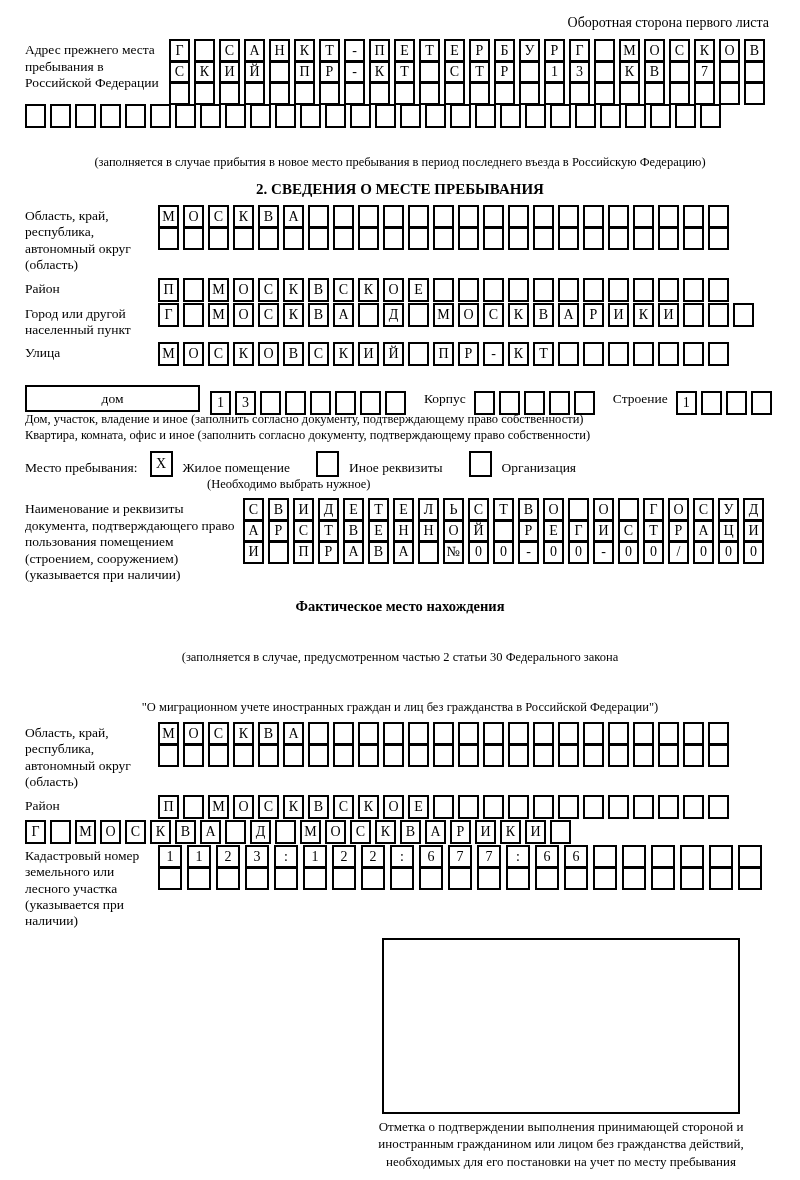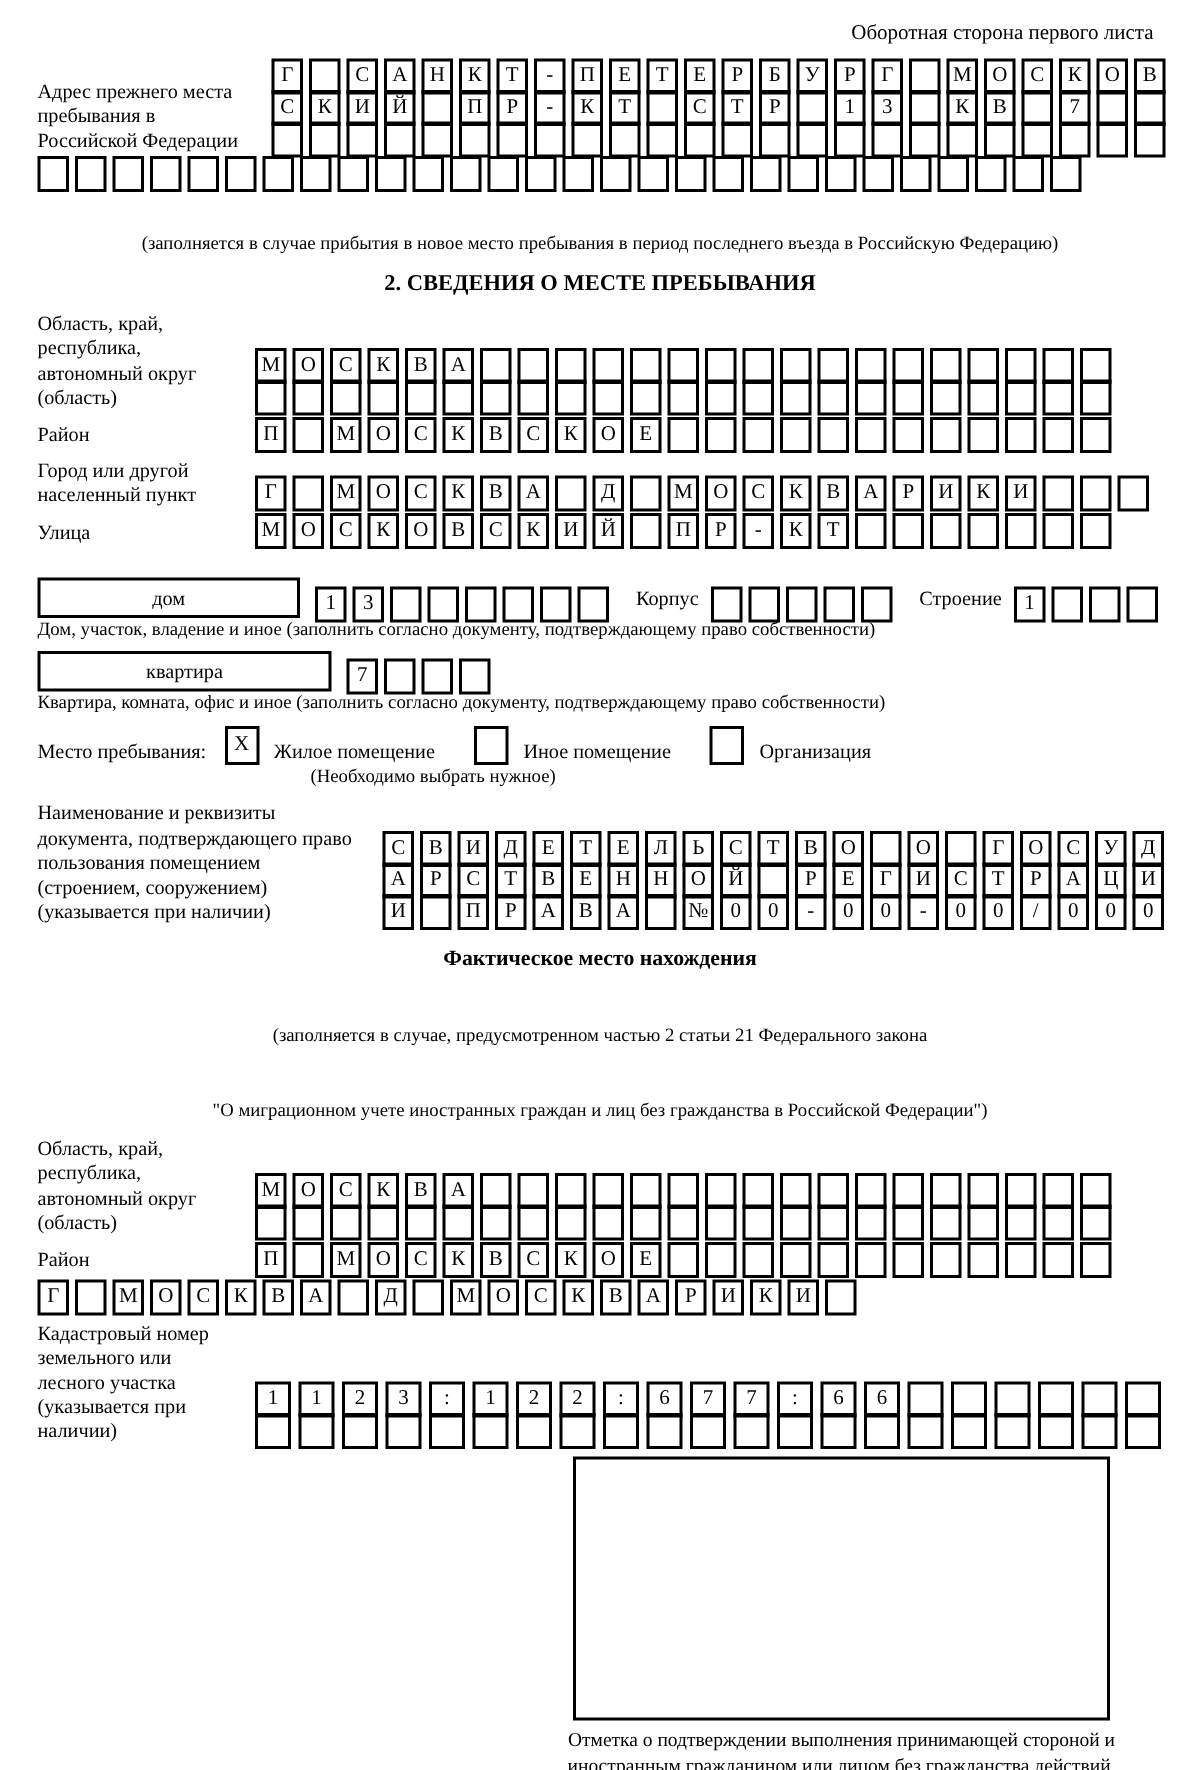--- a/index.html
+++ b/index.html
@@ -3,21 +3,21 @@
 <meta charset="utf-8">
 <style>
   html,body{margin:0;padding:0;background:#fff;color:#000;}
   .page{
     width:800px;height:1180px;box-sizing:border-box;
     padding:14px 25px 10px 25px;
     font-family:"Liberation Serif","DejaVu Serif",serif;
     font-size:13.5px;line-height:1.22;position:relative;overflow:hidden;
   }
   .side-note{text-align:right;font-size:14px;padding-right:6px;}
-  .block{display:flex;align-items:flex-end;margin-top:4px;gap:12px;}
+  .block{display:flex;align-items:flex-start;margin-top:4px;}
   .label{flex:0 0 auto;padding-top:3px;}
   .w140{width:144px;}
   .w135{width:133px;}
   .w165{width:168px;}
   .w215{width:218px;}
   .rows{flex:1 1 auto;}
   .cellrow{white-space:nowrap;margin-bottom:5px;height:16px;}
   .cellrow.inline{display:inline-block;margin-bottom:0;vertical-align:middle;}
   .cell{
     display:inline-block;box-sizing:border-box;width:21px;height:24px;
@@ -94,47 +94,44 @@
   <div class="block">
     <div class="label w135">Улица</div>
     <div class="cellrow"><span class="cell">М</span><span class="cell">О</span><span class="cell">С</span><span class="cell">К</span><span class="cell">О</span><span class="cell">В</span><span class="cell">С</span><span class="cell">К</span><span class="cell">И</span><span class="cell">Й</span><span class="cell"></span><span class="cell">П</span><span class="cell">Р</span><span class="cell">-</span><span class="cell">К</span><span class="cell">Т</span><span class="cell"></span><span class="cell"></span><span class="cell"></span><span class="cell"></span><span class="cell"></span><span class="cell"></span><span class="cell"></span></div>
   </div>
 
   <div class="houses">
     <span class="named-box bw175">дом</span><span class="cellrow inline"><span class="cell">1</span><span class="cell">3</span><span class="cell"></span><span class="cell"></span><span class="cell"></span><span class="cell"></span><span class="cell"></span><span class="cell"></span></span><span class="inline-label">Корпус</span><span class="cellrow inline"><span class="cell"></span><span class="cell"></span><span class="cell"></span><span class="cell"></span><span class="cell"></span></span><span class="inline-label">Строение</span><span class="cellrow inline"><span class="cell">1</span><span class="cell"></span><span class="cell"></span><span class="cell"></span></span>
   </div>
   <div class="note">Дом, участок, владение и иное (заполнить согласно документу, подтверждающему право собственности)</div>
 
-  <div class="houses mt6">
-    <span class="named-box bw195">квартира</span><span class="cellrow inline"><span class="cell">7</span><span class="cell"></span><span class="cell"></span><span class="cell"></span></span>
-  </div>
   <div class="note">Квартира, комната, офис и иное (заполнить согласно документу, подтверждающему право собственности)</div>
 
   <div class="premises">
     <span class="lead">Место пребывания:</span>
     <span class="checkbox">X</span>
     <span class="opt-label">Жилое помещение</span>
     <span class="checkbox"></span>
-    <span class="opt-label">Иное помещение</span>
+    <span class="opt-label">Иное реквизиты</span>
     <span class="checkbox"></span>
     <span class="opt-label">Организация</span>
   </div>
   <div class="note indent">(Необходимо выбрать нужное)</div>
 
   <div class="block mt6">
     <div class="label w215">Наименование и реквизиты документа, подтверждающего право пользования помещением (строением, сооружением) (указывается при наличии)</div>
     <div class="rows docrows">
       <div class="cellrow"><span class="cell">С</span><span class="cell">В</span><span class="cell">И</span><span class="cell">Д</span><span class="cell">Е</span><span class="cell">Т</span><span class="cell">Е</span><span class="cell">Л</span><span class="cell">Ь</span><span class="cell">С</span><span class="cell">Т</span><span class="cell">В</span><span class="cell">О</span><span class="cell"></span><span class="cell">О</span><span class="cell"></span><span class="cell">Г</span><span class="cell">О</span><span class="cell">С</span><span class="cell">У</span><span class="cell">Д</span></div>
       <div class="cellrow"><span class="cell">А</span><span class="cell">Р</span><span class="cell">С</span><span class="cell">Т</span><span class="cell">В</span><span class="cell">Е</span><span class="cell">Н</span><span class="cell">Н</span><span class="cell">О</span><span class="cell">Й</span><span class="cell"></span><span class="cell">Р</span><span class="cell">Е</span><span class="cell">Г</span><span class="cell">И</span><span class="cell">С</span><span class="cell">Т</span><span class="cell">Р</span><span class="cell">А</span><span class="cell">Ц</span><span class="cell">И</span></div>
       <div class="cellrow"><span class="cell">И</span><span class="cell"></span><span class="cell">П</span><span class="cell">Р</span><span class="cell">А</span><span class="cell">В</span><span class="cell">А</span><span class="cell"></span><span class="cell">№</span><span class="cell">0</span><span class="cell">0</span><span class="cell">-</span><span class="cell">0</span><span class="cell">0</span><span class="cell">-</span><span class="cell">0</span><span class="cell">0</span><span class="cell">/</span><span class="cell">0</span><span class="cell">0</span><span class="cell">0</span></div>
     </div>
   </div>
 
   <div class="sub-title">Фактическое место нахождения</div>
-  <div class="note center">(заполняется в случае, предусмотренном частью 2 статьи 21 Федерального закона</div>
+  <div class="note center">(заполняется в случае, предусмотренном частью 2 статьи 30 Федерального закона</div>
   <div class="note center">"О миграционном учете иностранных граждан и лиц без гражданства в Российской Федерации")</div>
 
   <div class="block mt6">
     <div class="label w135">Область, край, республика, автономный округ (область)</div>
     <div class="rows">
       <div class="cellrow"><span class="cell">М</span><span class="cell">О</span><span class="cell">С</span><span class="cell">К</span><span class="cell">В</span><span class="cell">А</span><span class="cell"></span><span class="cell"></span><span class="cell"></span><span class="cell"></span><span class="cell"></span><span class="cell"></span><span class="cell"></span><span class="cell"></span><span class="cell"></span><span class="cell"></span><span class="cell"></span><span class="cell"></span><span class="cell"></span><span class="cell"></span><span class="cell"></span><span class="cell"></span><span class="cell"></span></div>
       <div class="cellrow"><span class="cell"></span><span class="cell"></span><span class="cell"></span><span class="cell"></span><span class="cell"></span><span class="cell"></span><span class="cell"></span><span class="cell"></span><span class="cell"></span><span class="cell"></span><span class="cell"></span><span class="cell"></span><span class="cell"></span><span class="cell"></span><span class="cell"></span><span class="cell"></span><span class="cell"></span><span class="cell"></span><span class="cell"></span><span class="cell"></span><span class="cell"></span><span class="cell"></span><span class="cell"></span></div>
     </div>
   </div>
 

